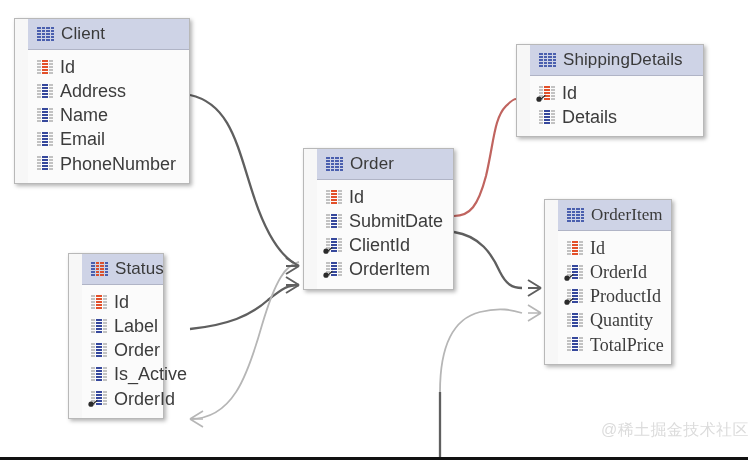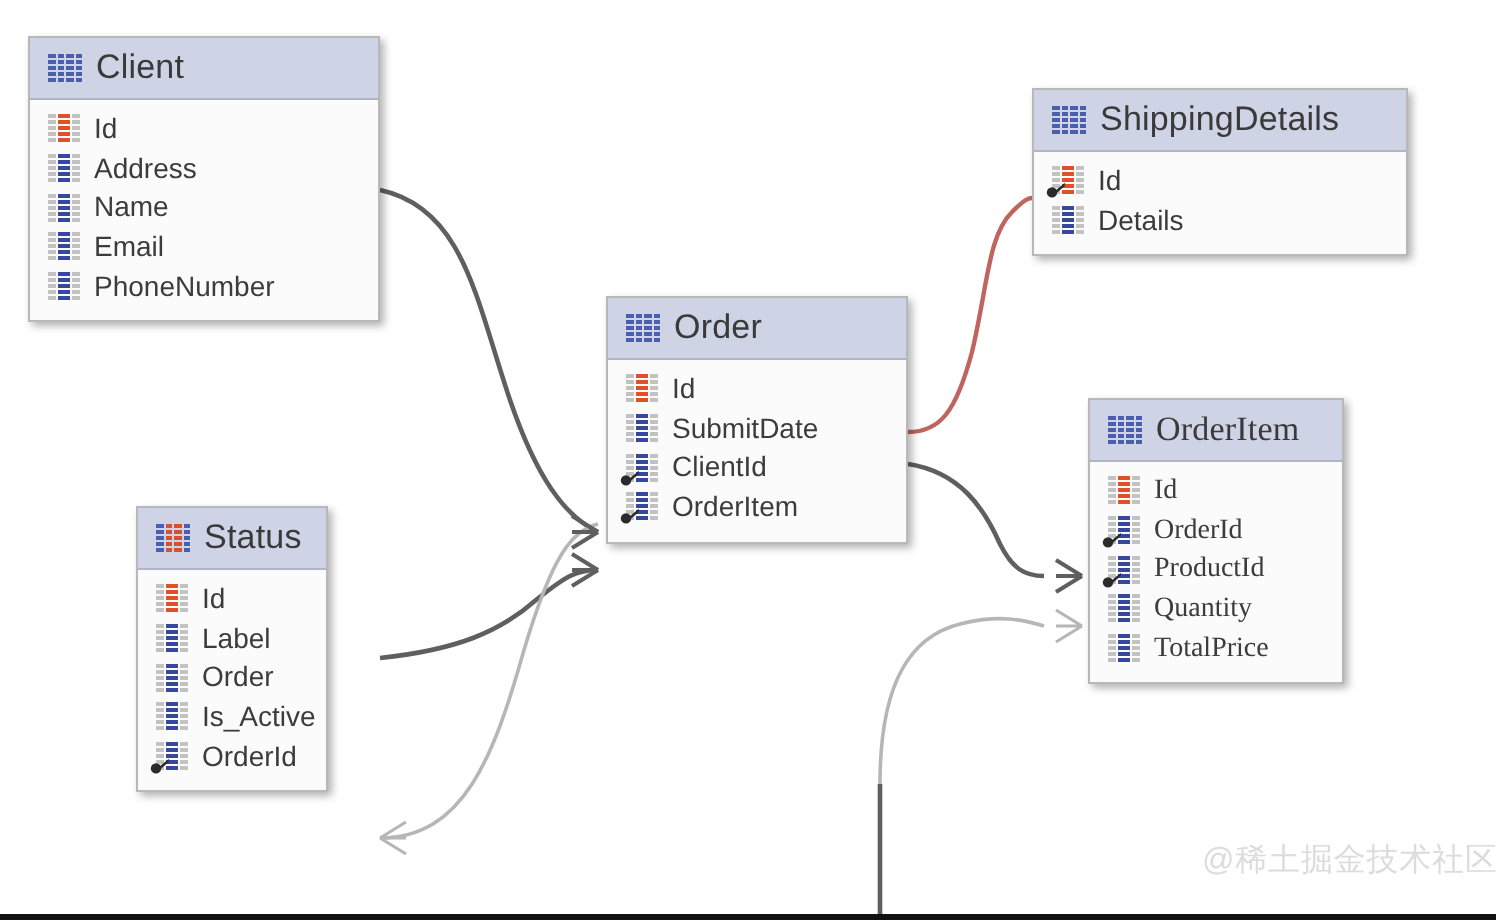--- a/index.html
+++ b/index.html
@@ -30,20 +30,21 @@
   }
 
   
   .table-node {
     position: absolute;
     background: #f7f7f7;
     border: 1px solid #b8b8b8;
     box-shadow: 2px 2px 4px rgba(0,0,0,0.30);
     box-sizing: border-box;
     z-index: 5;
+    padding-left: 13px;
   }
   .table-header {
     display: flex;
     align-items: center;
     background: #ced3e6;
     border-bottom: 1px solid #b0b4c6;
     padding: 5px 10px 5px 9px;
     box-sizing: border-box;
   }
   .table-title {
@@ -57,21 +58,21 @@
     padding: 5px 10px 7px 9px;
     box-sizing: border-box;
   }
   .col-row {
     display: flex;
     align-items: center;
     padding: 2px 0;
     white-space: nowrap;
   }
   .col-name {
-    font-size: 14px;
+    font-size: 18px;
     color: #3c3c3c;
     line-height: 1.12;
   }
 
   
   .ic {
     position: relative;
     display: inline-block;
     margin-right: 7px;
     flex: none;

